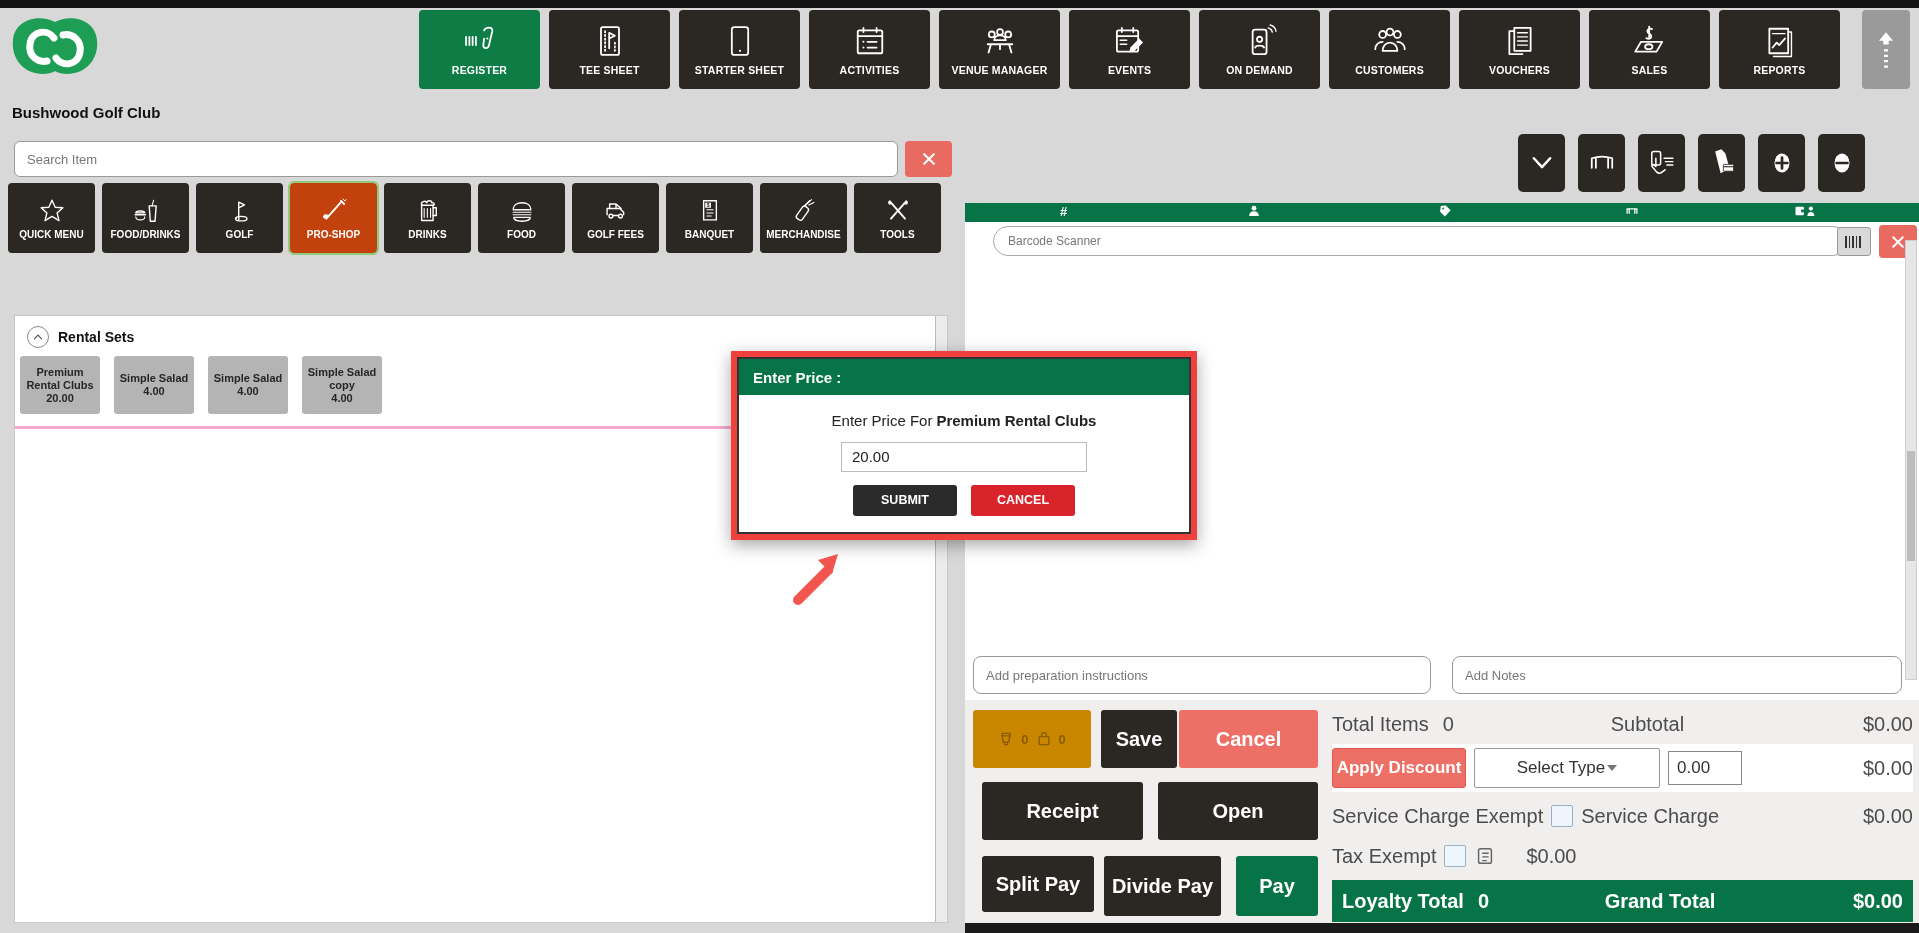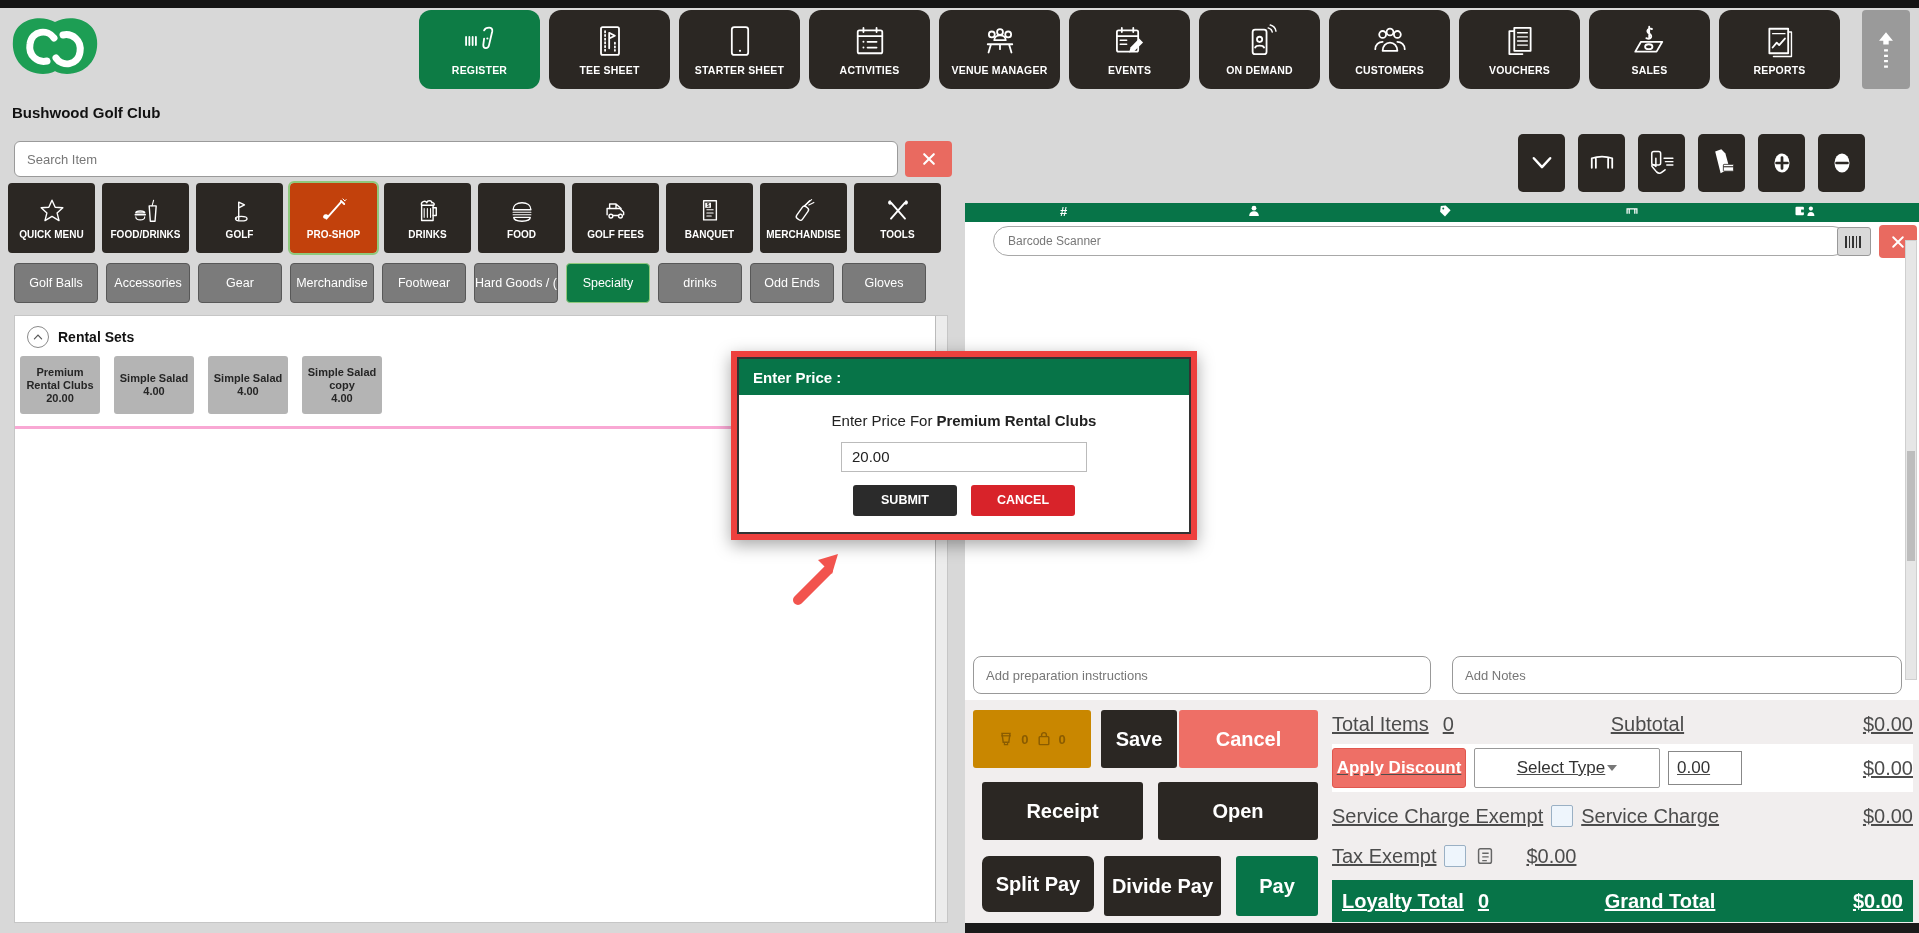--- a/index.html
+++ b/index.html
@@ -8,21 +8,21 @@
 
   .topbar { position:absolute; left:0; top:0; width:1919px; height:8px; background:#141414; }
 
   
   .logo { position:absolute; left:10px; top:12px; width:90px; height:88px; }
   .brand { position:absolute; left:106px; top:12px; font-weight:800; font-size:38px; line-height:41px; letter-spacing:-1.5px; color:#0f0f0f; }
   .clubname { position:absolute; left:12px; top:104px; font-size:15px; font-weight:700; color:#111; }
 
   
   .nav { position:absolute; left:419px; top:10px; display:flex; gap:9px; }
-  .nav-btn { width:121px; height:79px; background:#2b2723; border-radius:12px; display:flex; flex-direction:column; align-items:center; justify-content:center; gap:5px; color:#fff; cursor:pointer; }
+  .nav-btn { width:121px; height:79px; background:#2b2723; border-radius:4px; display:flex; flex-direction:column; align-items:center; justify-content:center; gap:5px; color:#fff; cursor:pointer; }
   .nav-btn.active { background:#0d7c45; }
   .nav-btn .lbl { font-size:10.5px; font-weight:700; letter-spacing:.2px; white-space:nowrap; }
   .nav-btn svg { width:36px; height:36px; }
   .icon-svg { stroke:#fff; fill:none; stroke-width:2.2; stroke-linecap:round; stroke-linejoin:round; }
   .scrollup { position:absolute; left:1862px; top:10px; width:48px; height:79px; background:#9a9a9a; border-radius:4px; display:flex; align-items:center; justify-content:center; cursor:pointer; }
   .scrollup svg { width:34px; height:44px; }
 
   
   .search-input { position:absolute; left:14px; top:141px; width:884px; height:36px; border:1px solid #9a9a9a; border-radius:6px; padding:0 12px; font-size:13px; color:#333; background:#fff; font-family:inherit; }
   .search-input::placeholder { color:#777; }
@@ -75,26 +75,26 @@
   .dark { background:#2b2723; }
   .salmon { background:#ee6f66; }
   .green { background:#077448; }
   .amber { position:absolute; left:973px; top:710px; width:118px; height:58px; background:#c98700; border-radius:3px; display:flex; align-items:center; justify-content:center; gap:7px; color:#8a5c00; font-weight:700; font-size:13px; cursor:pointer; }
   .amber svg { width:16px; height:16px; }
 
   .btn-save   { left:1101px; top:710px; width:76px;  height:58px; font-size:20px; }
   .btn-cancel { left:1179px; top:710px; width:139px; height:58px; font-size:20px; }
   .btn-receipt{ left:982px;  top:782px; width:161px; height:58px; font-size:20px; }
   .btn-open   { left:1158px; top:782px; width:160px; height:58px; font-size:20px; }
-  .btn-split  { left:982px;  top:856px; width:112px; height:56px; font-size:20px;border-radius:7px; }
+  .btn-split  { left:982px;  top:856px; width:112px; height:56px; font-size:20px; }
   .btn-divide { left:1104px; top:856px; width:117px; height:60px; font-size:20px; }
   .btn-pay    { left:1236px; top:856px; width:82px;  height:60px; font-size:20px; }
 
   .summary { position:absolute; left:1332px; top:704px; width:581px; font-size:20px; color:#4c4c4c; }
-  .srow { display:flex; align-items:center;text-decoration:underline; }
+  .srow { display:flex; align-items:center; }
   .srow .mid { flex:1; text-align:center; }
   .srow .amt { min-width:72px; text-align:right; }
   .rowA { height:40px; }
   .rowB { height:48px; background:#fff; gap:8px; padding-right:0; }
   .rowC { height:40px; margin-top:4px; gap:8px; }
   .rowD { height:40px; gap:8px; }
   .rowE { height:42px; margin-top:4px; background:#077448; color:#fff; font-weight:700; padding:0 10px; }
   .applybtn { width:134px; height:40px; background:#ee6f66; border:1px solid #e0574e; border-radius:3px; color:#fff; font-weight:700; font-size:17px; display:flex; align-items:center; justify-content:center; cursor:pointer; flex:none; }
   .seltype { width:186px; height:40px; background:#fff; border:1px solid #999; border-radius:2px; display:flex; align-items:center; justify-content:center; gap:2px; font-size:17px; color:#333; cursor:pointer; flex:none; }
   .caret { width:0; height:0; border-left:5px solid transparent; border-right:5px solid transparent; border-top:6px solid #777; }
@@ -327,32 +327,20 @@
       <svg class="icon-svg" viewBox="0 0 44 44">
         <path d="M11 9l22 25" stroke-width="3"></path>
           <path d="M33 9L11 34" stroke-width="3"></path>
         <path d="M10 5c-4 0-5 6-1 7l4-1z" fill="#fff" stroke="none"></path>
         <path d="M34 5c4 0 5 6 1 7l-4-1z" fill="#fff" stroke="none"></path>
       </svg>
       <span class="lbl">TOOLS</span>
     </div>
   </div>
 
-  <div class="subcats">
-    <div class="subcat">Golf Balls</div>
-    <div class="subcat">Accessories</div>
-    <div class="subcat">Gear</div>
-    <div class="subcat">Merchandise</div>
-    <div class="subcat">Footwear</div>
-    <div class="subcat">Hard Goods / (</div>
-    <div class="subcat active">Specialty</div>
-    <div class="subcat">drinks</div>
-    <div class="subcat">Odd Ends</div>
-    <div class="subcat">Gloves</div>
-  </div>
 
   <div class="itemsbox">
     <div class="groupsec">
       <div class="grouphead">
         <div class="collapse">
           <svg width="12" height="12" viewBox="0 0 20 20">
               <path d="M4 13l6-6 6 6" stroke="#555" stroke-width="2" fill="none" stroke-linecap="round"></path>
             </svg>
         </div>
         <span class="grouptitle">Rental Sets</span>

